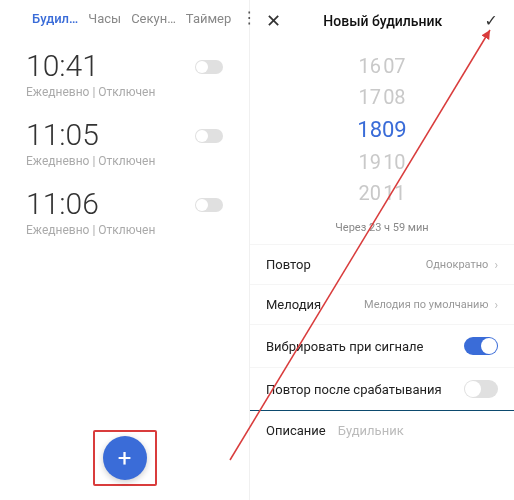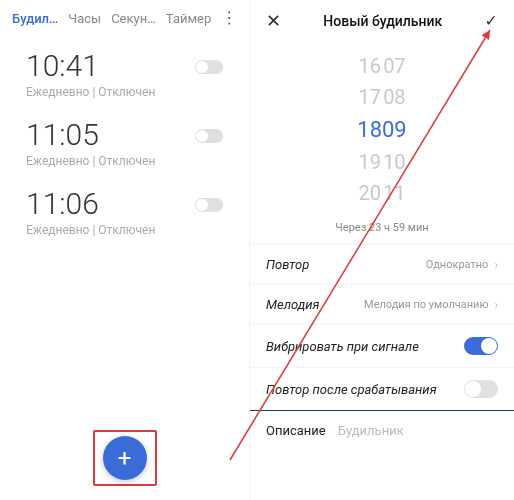--- a/index.html
+++ b/index.html
@@ -2,41 +2,41 @@
 <html><head>
 <meta charset="utf-8">
 <style>
   * { margin: 0; padding: 0; box-sizing: border-box; font-family: -apple-system, BlinkMacSystemFont, "Segoe UI", Roboto, sans-serif; }
   body { background: #fff; width: 514px; height: 500px; overflow: hidden; position: relative; }
   .container { display: flex; width: 100%; height: 100%; }
   .left-pane { width: 250px; height: 100%; position: relative; border-right: 1px solid #f0f0f0; }
   .right-pane { flex: 1; height: 100%; position: relative; }
   .tabs { display: flex; gap: 10px; padding: 10px 12px 14px; font-size: 13px; color: #888; align-items: center; }
   .tab { cursor: pointer; }
-  .tab.active { color: #3a6cd8; font-weight: 500; }
+  .tab.active { color: #3a6cd8; font-weight: 500; margin-left: 20px; }
   .more-dots { margin-left: auto; font-size: 16px; color: #555; line-height: 1; }
   .alarm-item { padding: 8px 26px 10px; }
   .alarm-time { font-size: 30px; font-weight: 300; color: #333; letter-spacing: 0px; }
   .alarm-sub { font-size: 12px; color: #aaa; margin-top: 2px; }
   .alarm-toggle { float: right; margin-top: 12px; width: 28px; height: 14px; background: #e0e0e0; border-radius: 7px; position: relative; }
   .alarm-toggle::after { content:""; position:absolute; left:1px; top:1px; width:12px; height:12px; background:#fff; border-radius:50%; }
   .fab-wrap { position:absolute; bottom:14px; left:50%; transform:translate(-50%,0); }
   .fab-outline { border:2px solid #d93c3c; padding:4px 8px; border-radius:2px; }
   .fab { width:44px; height:44px; background:#3a6cd8; border-radius:50%; display:flex; align-items:center; justify-content:center; color:#fff; font-size:24px; box-shadow:0 2px 6px rgba(0,0,0,0.2); }
   .right-header { display:flex; align-items:center; padding:10px 16px 14px; }
   .close-x { font-size:18px; color:#333; }
   .right-title { flex:1; text-align:center; font-size:14px; font-weight:500; color:#111; }
   .check { font-size:16px; color:#333; }
   .pickers { display:flex; justify-content:center; padding:6px 0 6px; }
   .picker-col { text-align:center; }
   .picker-num { font-size:20px; color:#c9c9c9; line-height:1.55; }
   .picker-num.sel { color:#3a6cd8; font-size:22px; font-weight:400; }
   .time-until { text-align:center; font-size:11px; color:#888; margin:6px 0 10px; }
   .setting-row { display:flex; align-items:center; padding:12px 16px; font-size:13px; color:#222; border-top:1px solid #f5f5f5; }
-  .setting-label { flex:1;font-style:italic; }
+  .setting-label { flex:1; }
   .setting-value { font-size:11px; color:#999; text-align:right; line-height:1.2; }
   .chevron { color:#bbb; margin-left:6px; font-size:12px; }
   .switch { width:34px; height:18px; background:#3a6cd8; border-radius:9px; position:relative; }
   .switch::after { content:""; position:absolute; right:1px; top:1px; width:16px; height:16px; background:#fff; border-radius:50%; }
   .switch.off { background:#e0e0e0; }
   .switch.off::after { right:auto; left:1px; }
   .desc-row { display:flex; align-items:center; padding:12px 16px; border-top:1px solid #0c4a6e; font-size:13px; }
   .desc-row .lbl { color:#222; margin-right:12px; }
   .desc-row .ph { color:#bbb; }
   .arrow-line { position:absolute; pointer-events:none; top:0; left:0; }

